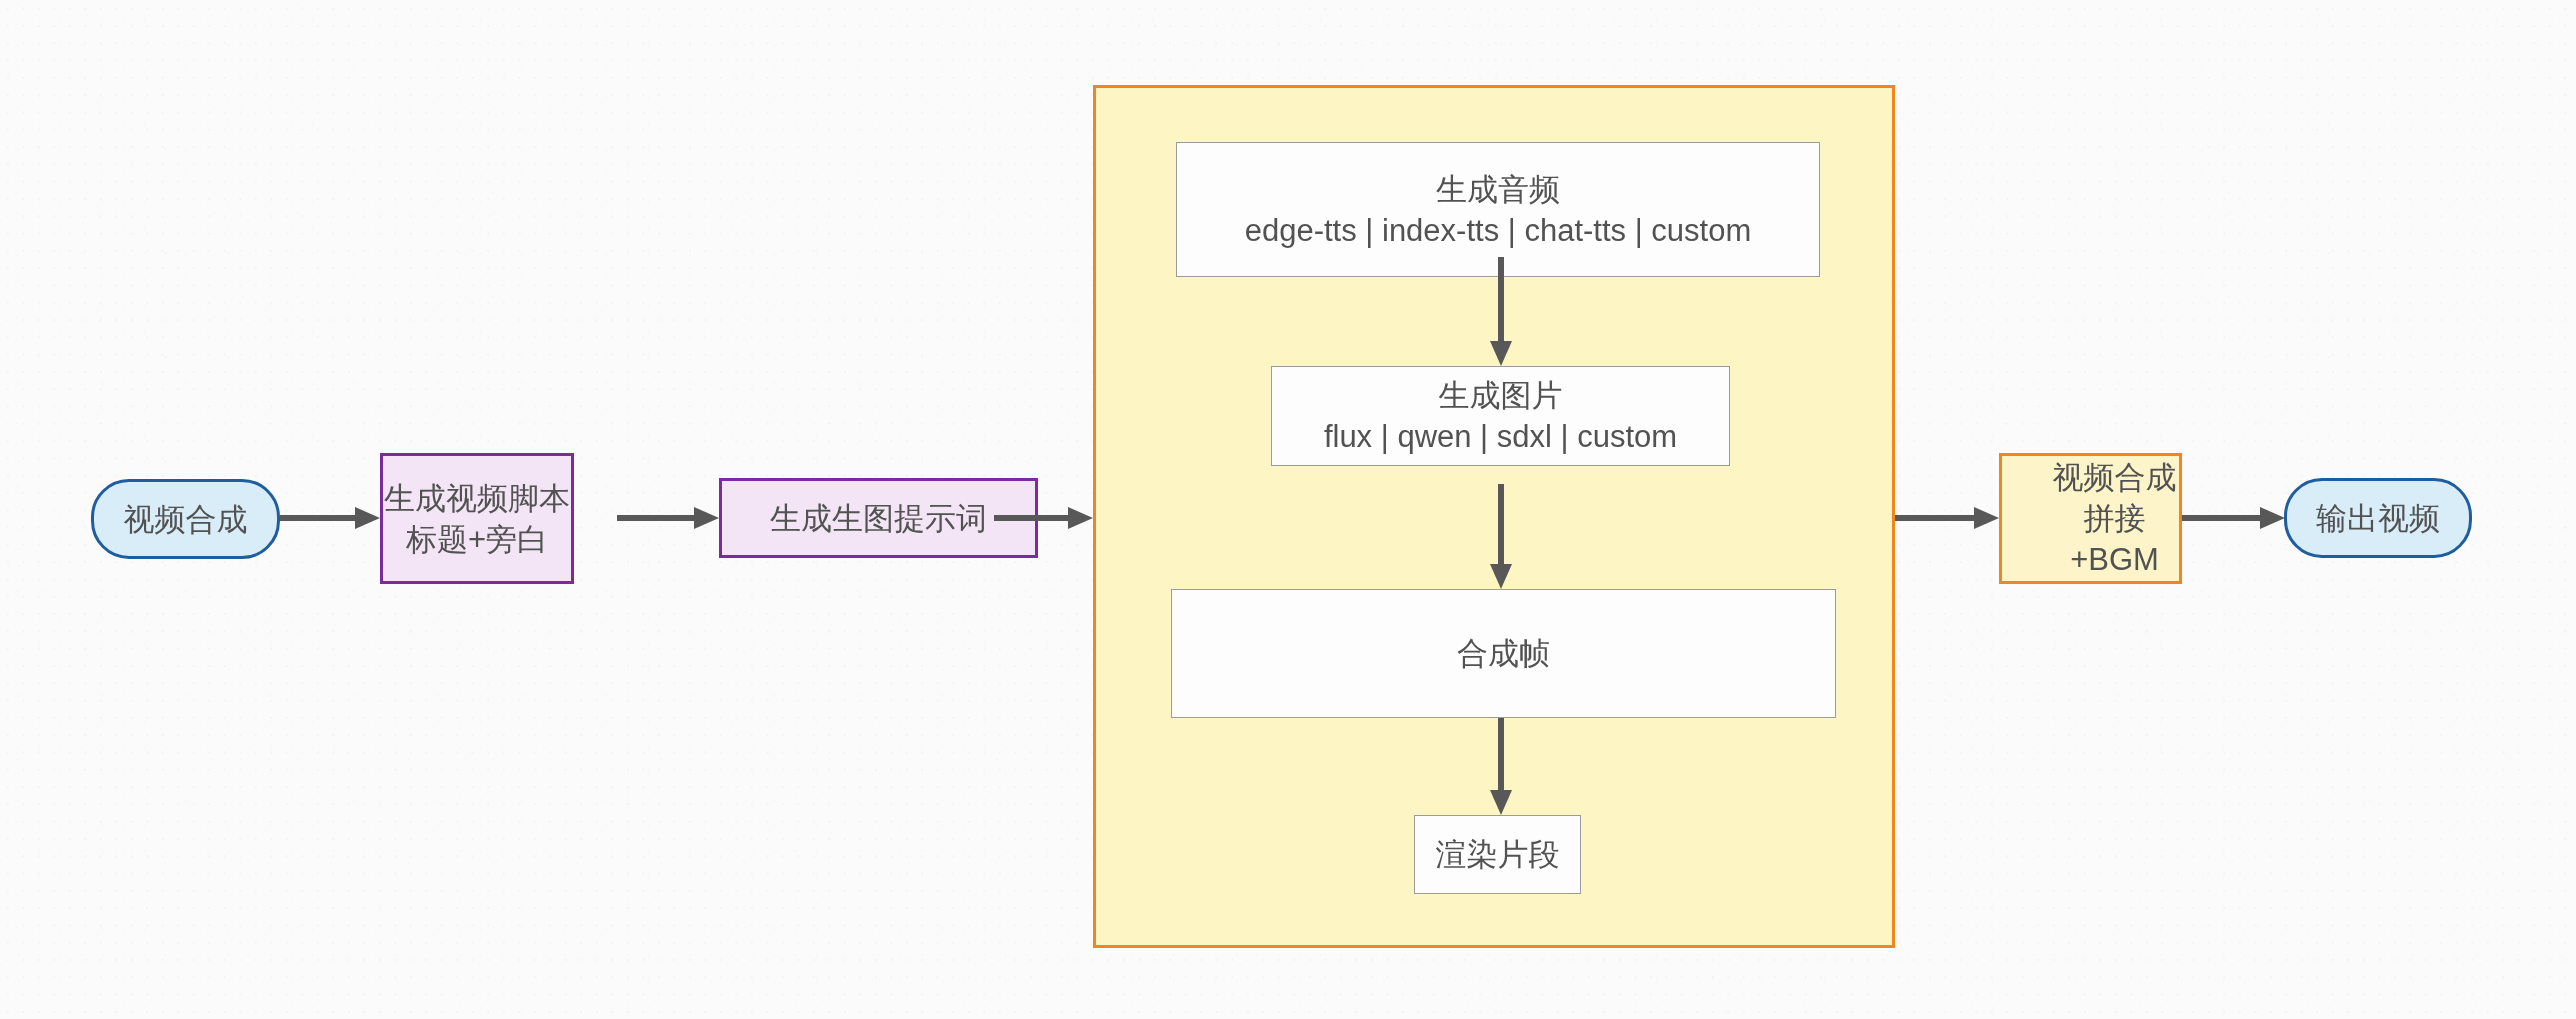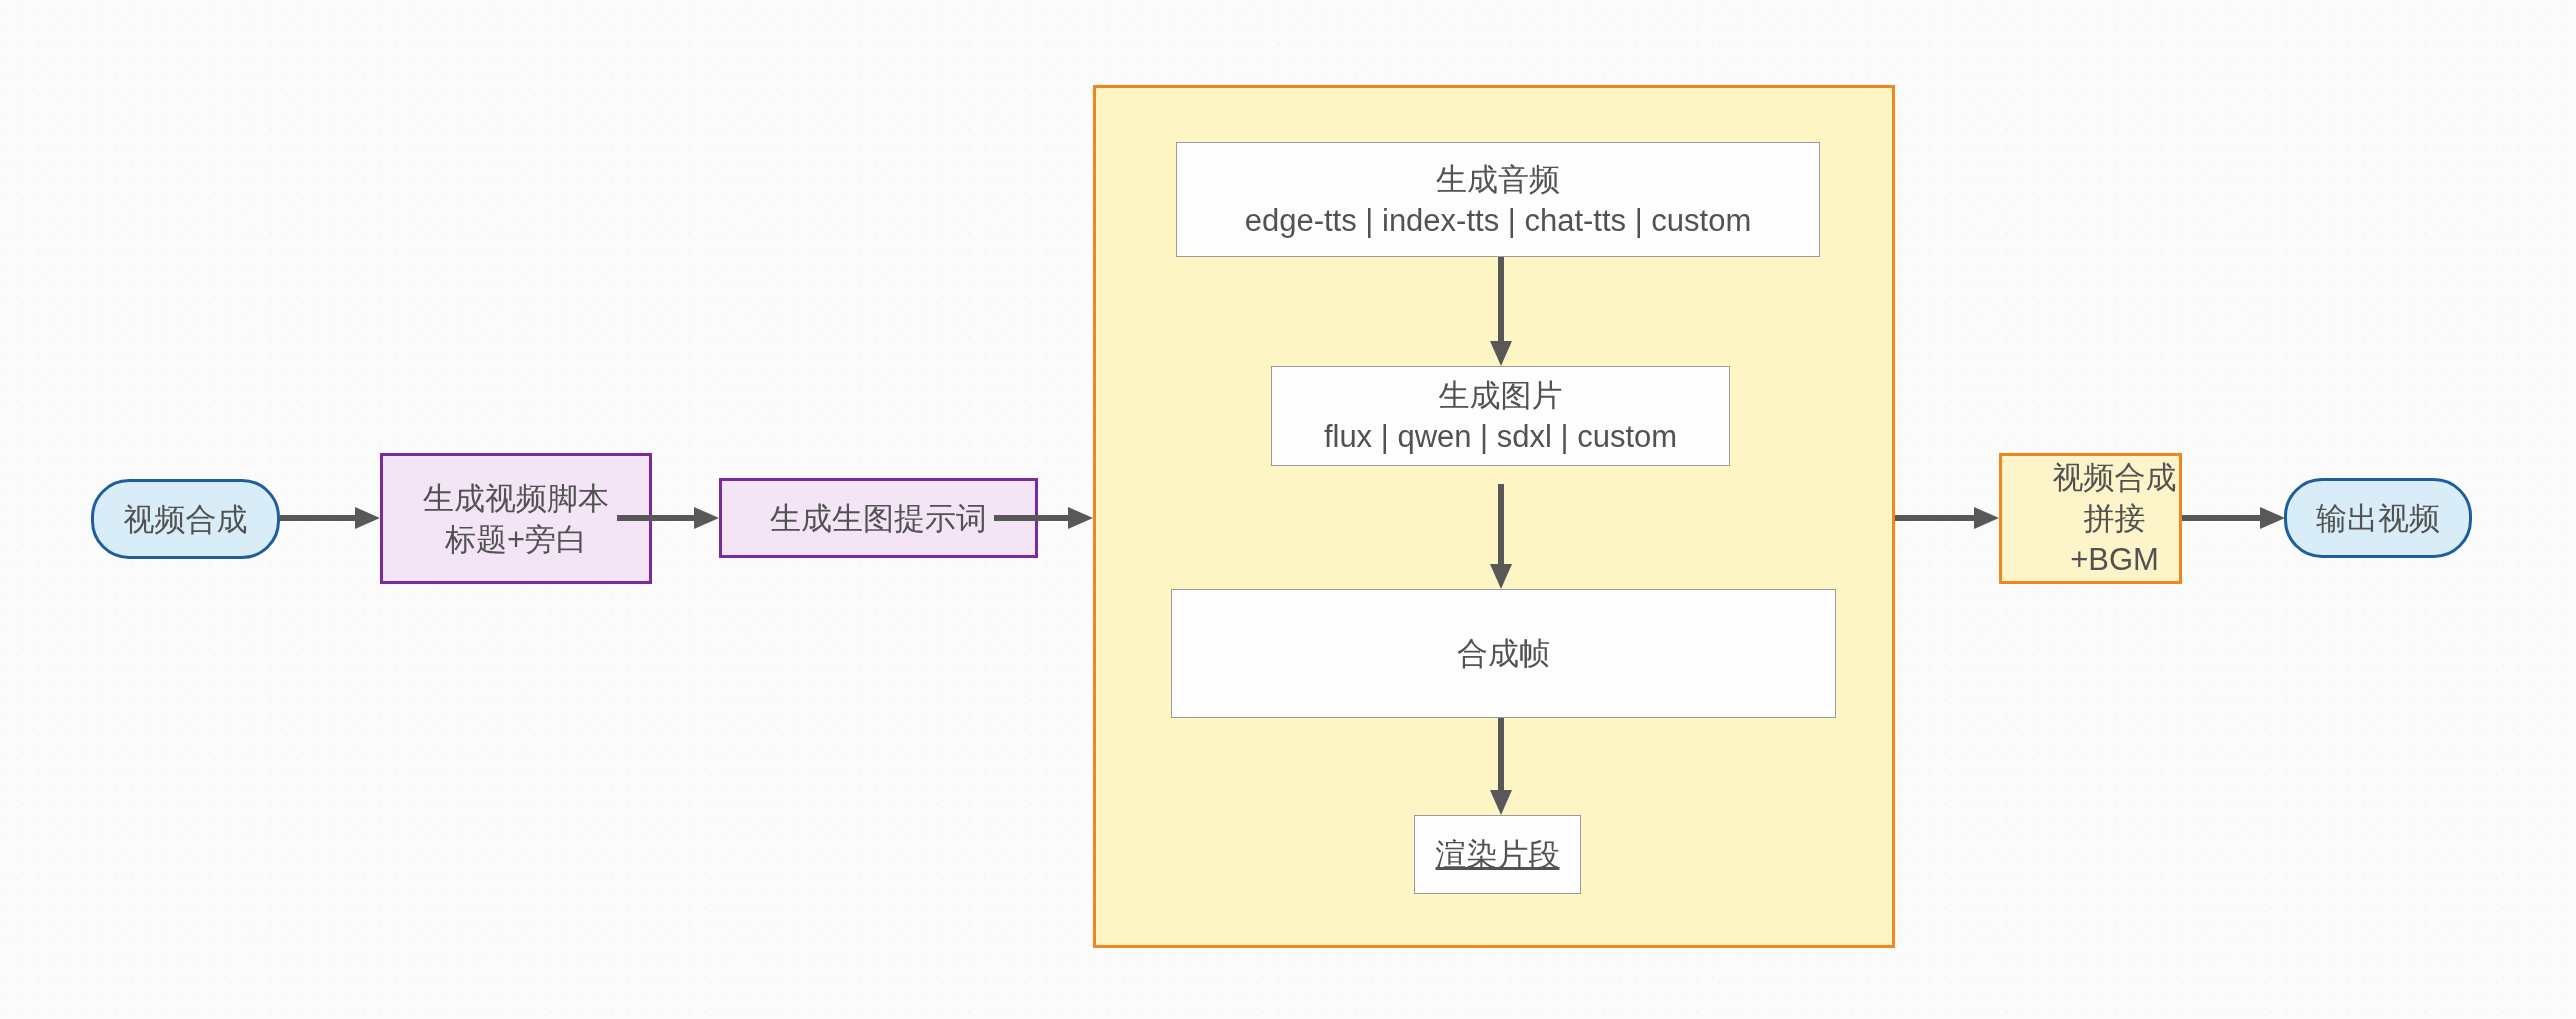--- a/index.html
+++ b/index.html
@@ -83,27 +83,27 @@
   .edge.v{display:flex;flex-direction:column;align-items:center;width:5.5px;}
   .edge.v .shaft{flex:1;width:5.5px;background:var(--arrow);}
   .edge.v .head{
     width:0;height:0;flex:0 0 auto;
     border-top:25.5px solid var(--arrow);
     border-left:11.8px solid transparent;
     border-right:11.8px solid transparent;
   }
   
   #n-input   {left:91px;  top:479px; width:189px; height:80px;}
-  #n-script  {left:380px;  top:453px; width:272px; height:131px;}
+  #n-script  {left:380px;  top:453px; width:194px; height:131px;}
   #n-prompt  {left:719px;  top:478px; width:319px; height:80px;align-items:center;}
   #sg-clip   {left:1093px; top:85px;  width:802px; height:863px;}
-  #n-audio   {left:1176px; top:142px; width:644px; height:115px;}
+  #n-audio   {left:1176px; top:142px; width:644px; height:135px;}
   #n-image   {left:1271px; top:366px; width:459px; height:100px;}
   #n-frame   {left:1171px; top:589px; width:665px; height:129px;gap:24px;}
-  #n-render  {left:1414px; top:815px; width:167px; height:79px;text-decoration:underline;}
+  #n-render  {left:1414px; top:815px; width:167px; height:79px;}
   #n-compose {left:1999px; top:453px; width:183px; height:131px;}
   #n-output  {left:2284px; top:478px; width:188px; height:80px;}
   
   #e-input-script   {left:280px;  top:515px; width:100px;}
   #e-script-prompt  {left:617px;  top:515px; width:102px;}
   #e-prompt-clip    {left:994px; top:515px; width:99px;}
   #e-clip-compose   {left:1895px; top:515px; width:104px;}
   #e-compose-output {left:2182px; top:515px; width:103px;}
   #e-audio-image    {left:1498px; top:257px; height:109px;}
   #e-image-frame    {left:1498px; top:484px; height:105px;}

